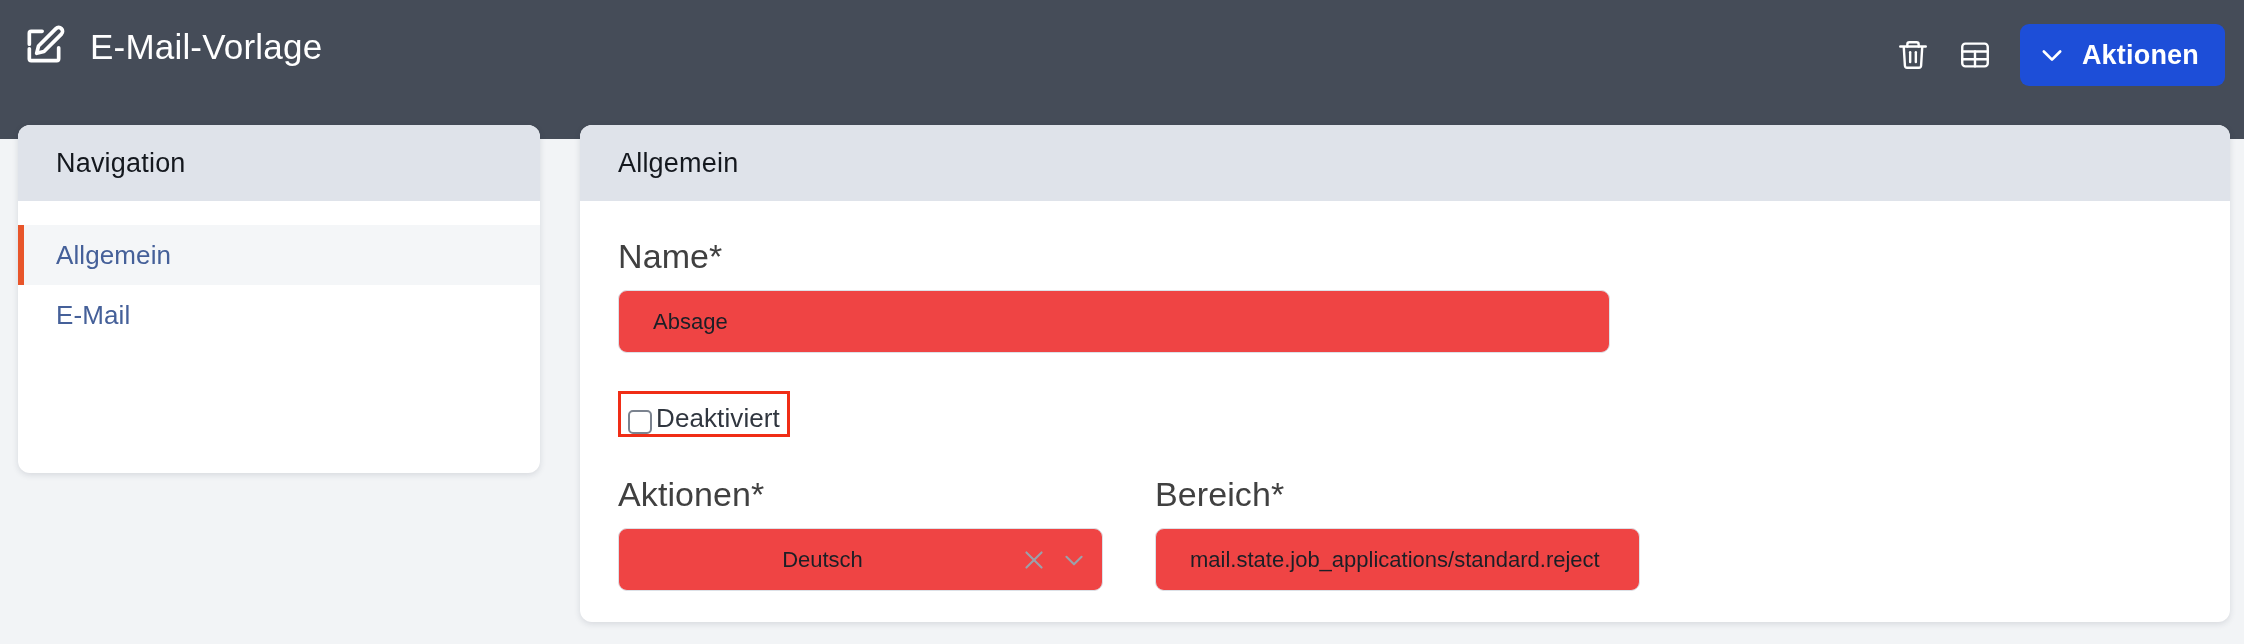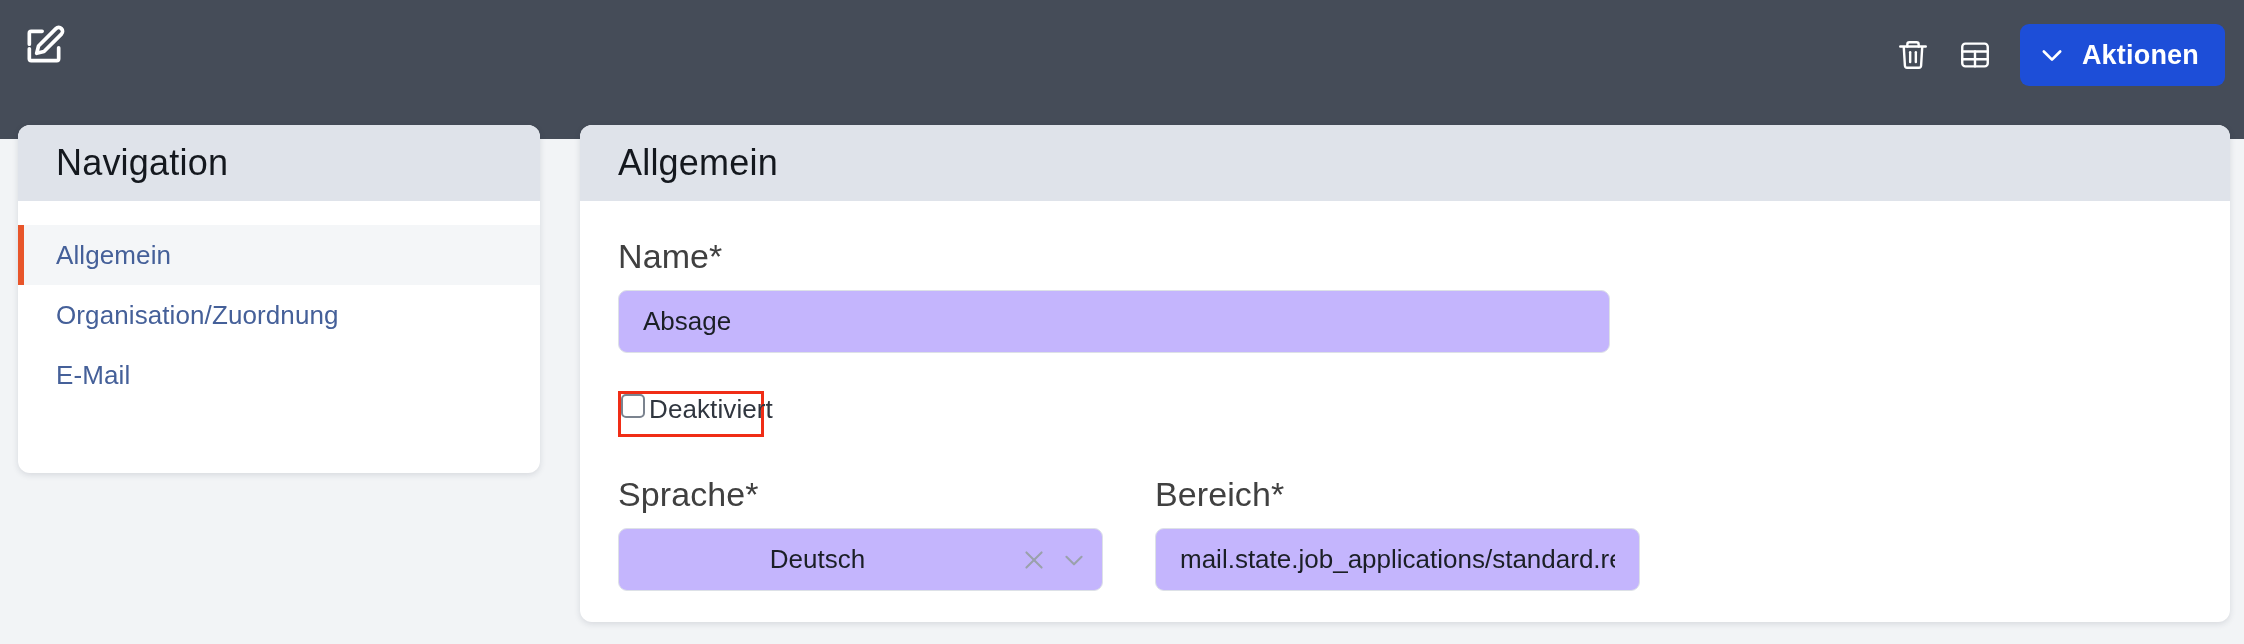--- a/index.html
+++ b/index.html
@@ -103,21 +103,21 @@
   }
 
   .card-header {
     background: #dfe3ea;
     height: 76px;
     display: flex;
     align-items: center;
     padding-left: 38px;
   }
   .card-header-title {
-    font-size: 36px;
+    font-size: 27px;
     font-weight: 400;
     color: #14181e;
     letter-spacing: 0.2px;
   }
 
   
   #nav-card {
     left: 18px;
     top: 125px;
     width: 522px;
@@ -166,41 +166,41 @@
     color: #404040;
     letter-spacing: 0.1px;
     margin-bottom: 14px;
     display: block;
   }
 
   .text-input {
     height: 63px;
     border: 1px solid #dde1e7;
     border-radius: 9px;
-    background: #c4b5fd;
+    background: #ef4444;
     font-family: "Liberation Sans", sans-serif;
-    font-size: 26px;
+    font-size: 22px;
     color: #1b1f26;
-    padding: 0 24px;
+    padding: 0 34px;
     width: 100%;
     outline: none;
   }
 
   .row-name { margin-left: 38px; width: 992px; }
 
   
   .row-checkbox {
     margin-left: 38px;
     margin-top: 38px;
-    width: 146px;
+    width: 172px;
     height: 46px;
     border: 3px solid #f02d16;
     display: flex;
-    align-items: flex-start;
-    padding-left: 0;
+    align-items: flex-end;
+    padding-left: 7px;
   }
   .cb-box {
     width: 24px;
     height: 24px;
     border: 2px solid #7b838f;
     border-radius: 5px;
     background: #fff;
     flex: none;
     cursor: pointer;
   }
@@ -239,20 +239,21 @@
 
 <div class="app-header">
   <div class="header-left">
     <span>
       <svg class="edit-icon" viewBox="0 0 24 24" fill="none" stroke="currentColor" stroke-width="2" stroke-linecap="round" stroke-linejoin="round">
         <path d="M4 13.5V19a1 1 0 0 0 1 1h14a1 1 0 0 0 1-1v-6"></path>
         <path d="M4 11V5a1 1 0 0 1 1-1h6"></path>
         <path d="M18.5 2.5a2.12 2.12 0 0 1 3 3L12 15l-4 1 1-4 9.5-9.5z"></path>
       </svg>
     </span>
+    <span class="header-title">E-Mail-Vorlage</span>
   </div>
 
   <div class="header-right">
     <button class="icon-btn" aria-label="delete">
       <svg viewBox="0 0 24 24" fill="none" stroke="currentColor" stroke-width="1.7" stroke-linecap="round" stroke-linejoin="round">
         <path d="M3 6h18"></path>
         <path d="M8 6V4.5A1.5 1.5 0 0 1 9.5 3h5A1.5 1.5 0 0 1 16 4.5V6"></path>
         <path d="M5.5 6.5l.8 13.1A1.5 1.5 0 0 0 7.8 21h8.4a1.5 1.5 0 0 0 1.5-1.4l.8-13.1"></path>
         <path d="M10 10v7"></path>
         <path d="M14 10v7"></path>
@@ -281,23 +282,20 @@
 
 <div class="card" id="nav-card">
   <div class="card-header">
     <span class="card-header-title">Navigation</span>
   </div>
   <div class="nav-list">
     <div class="nav-item active">
       <span>Allgemein</span>
     </div>
     <div class="nav-item">
-      <span>Organisation/Zuordnung</span>
-    </div>
-    <div class="nav-item">
       <span>E-Mail</span>
     </div>
   </div>
 </div>
 
 <div class="card" id="main-card">
   <div class="card-header">
     <span class="card-header-title">Allgemein</span>
   </div>
 
@@ -309,21 +307,21 @@
     </div>
 
     <div class="row-checkbox">
       <span class="cb-box"></span>
       <span class="cb-label">Deaktiviert</span>
     </div>
 
     <div class="row-two">
 
       <div class="col-sprache">
-        <label class="field-label">Sprache*</label>
+        <label class="field-label">Aktionen*</label>
         <div class="select-wrap">
           <input class="text-input" type="text" readonly="" value="Deutsch" style="">
           <span class="select-icons">
             <span>
               <svg viewBox="0 0 24 24" fill="none" stroke="currentColor" stroke-width="1.9" stroke-linecap="round">
                 <path d="M5 5l14 14"></path>
                   <path d="M19 5L5 19"></path>
               </svg>
             </span>
             <span>

